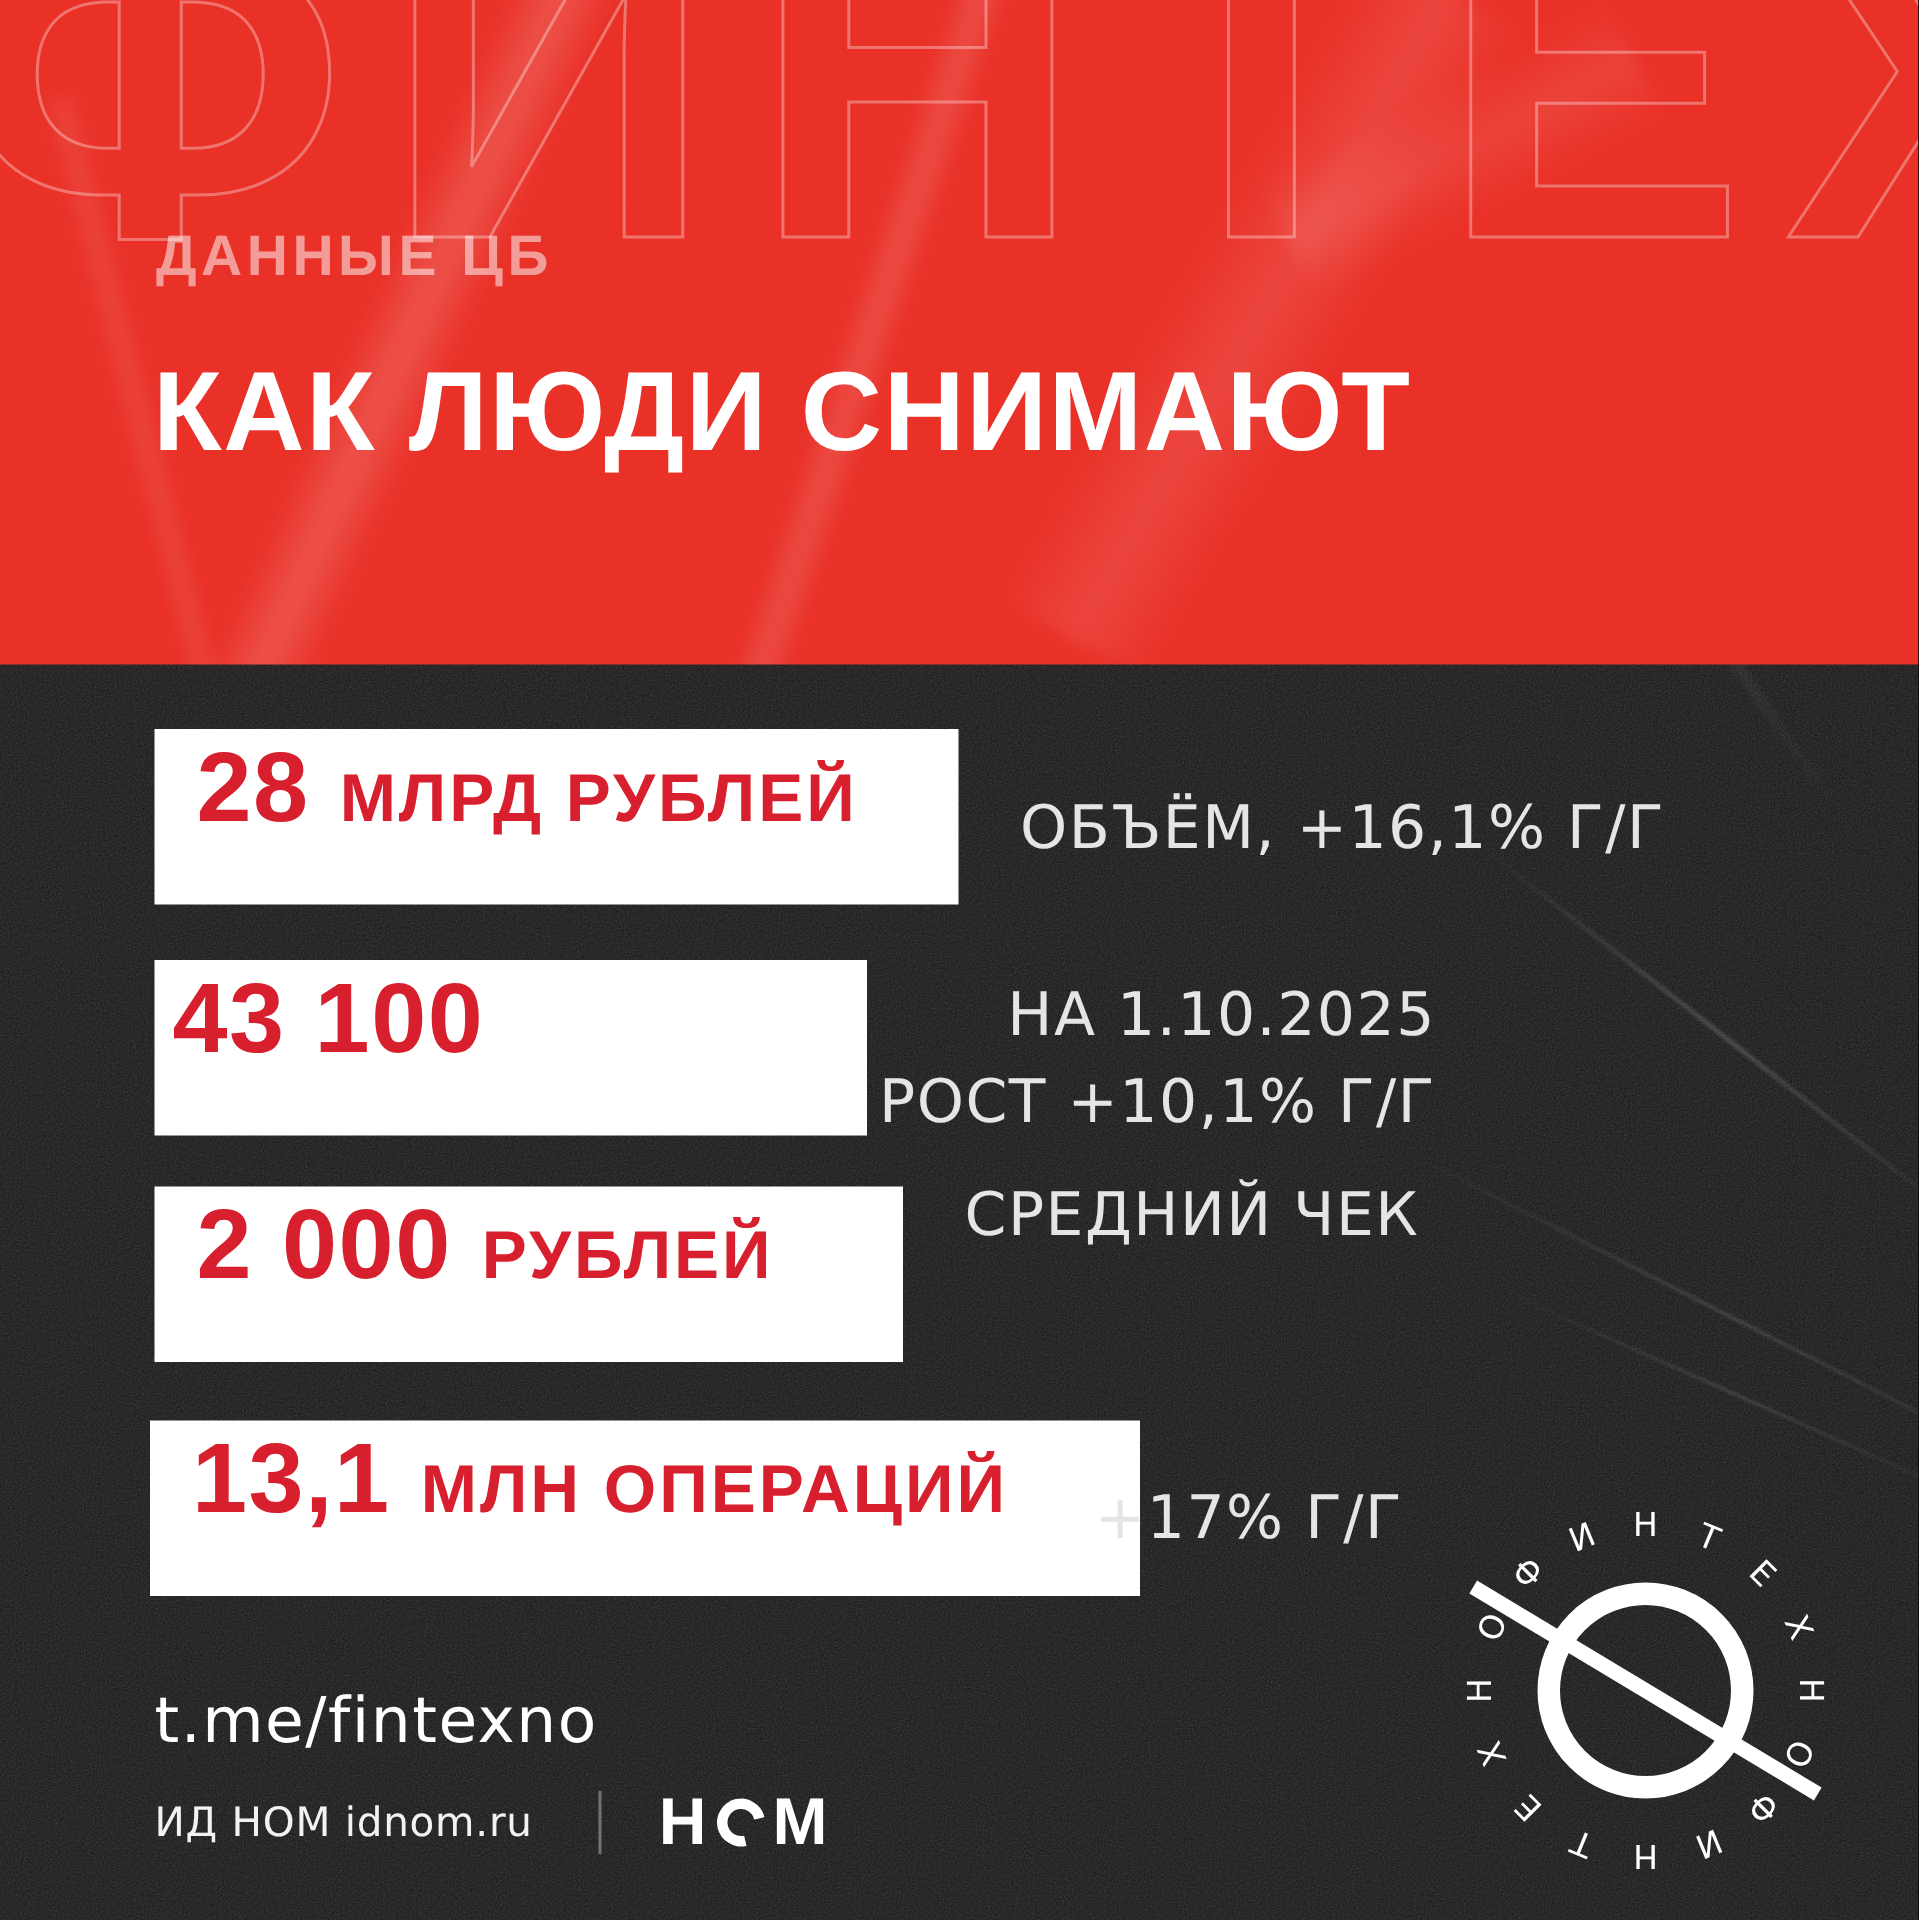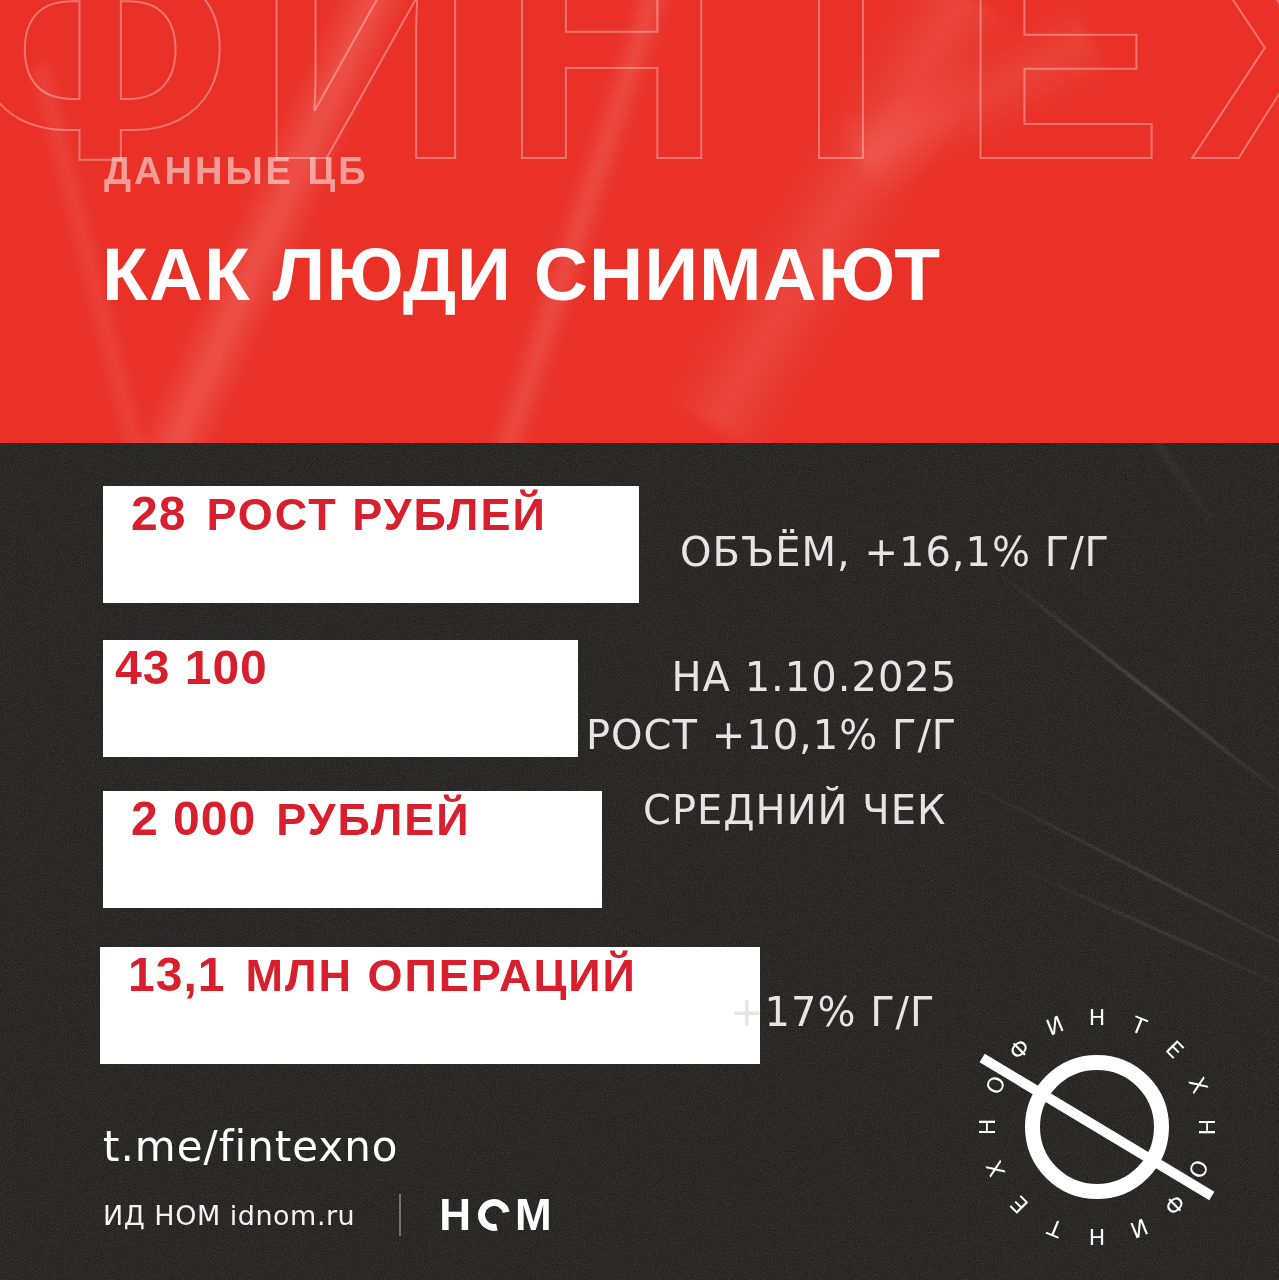--- a/index.html
+++ b/index.html
@@ -44,21 +44,21 @@
     font-size:75px; line-height:106px; font-weight:700; letter-spacing:1px;
     color:#ffffff;
   }
 
   
   .card {
     position:absolute; z-index:3; background:var(--card-bg,#ffffff);
     display:flex; align-items:baseline; gap:20px; padding-left:28px;
     box-sizing:border-box; height:117px;
   }
-  .card .value { color:var(--accent-red,#d71f2d); font-weight:700; font-size:48px; letter-spacing:1px; white-space:nowrap; }
+  .card .value { color:var(--accent-red,#d71f2d); font-weight:700; font-size:66px; letter-spacing:1px; white-space:nowrap; }
   .card .unit  { color:var(--accent-red,#d71f2d); font-weight:700; font-size:45px; letter-spacing:2px; white-space:nowrap; }
   .card1 { left:103px; top:486px; width:536px; }
   .card2 { left:103px; top:640px; width:475px;padding-left:12px; }
   .card3 { left:103px; top:791px; width:499px; }
   .card4 { left:100px; top:947px; width:660px; }
 
   .note {
     position:absolute; z-index:3; color:#e5e5e5;
     font-family:"DejaVu Sans", sans-serif; font-size:40px; letter-spacing:1px;
     line-height:58px; white-space:nowrap;
@@ -127,21 +127,21 @@
     <div class="wrinkle w4"></div>
     <div class="wrinkle w5"></div>
     <div class="kicker">ДАННЫЕ ЦБ</div>
     <h1 class="title">
       <span>КАК ЛЮДИ СНИМАЮТ</span><br>
     </h1>
   </header>
 
   <div class="card card1">
     <span class="value">28</span>
-    <span class="unit">РОСТ РУБЛЕЙ</span>
+    <span class="unit">МЛРД РУБЛЕЙ</span>
   </div>
   <div class="note note1">
     <div>ОБЪЁМ, +16,1% Г/Г</div>
   </div>
 
   <div class="card card2">
     <span class="value">43 100</span>
   </div>
   <div class="note note2">
     <div>НА 1.10.2025</div>

